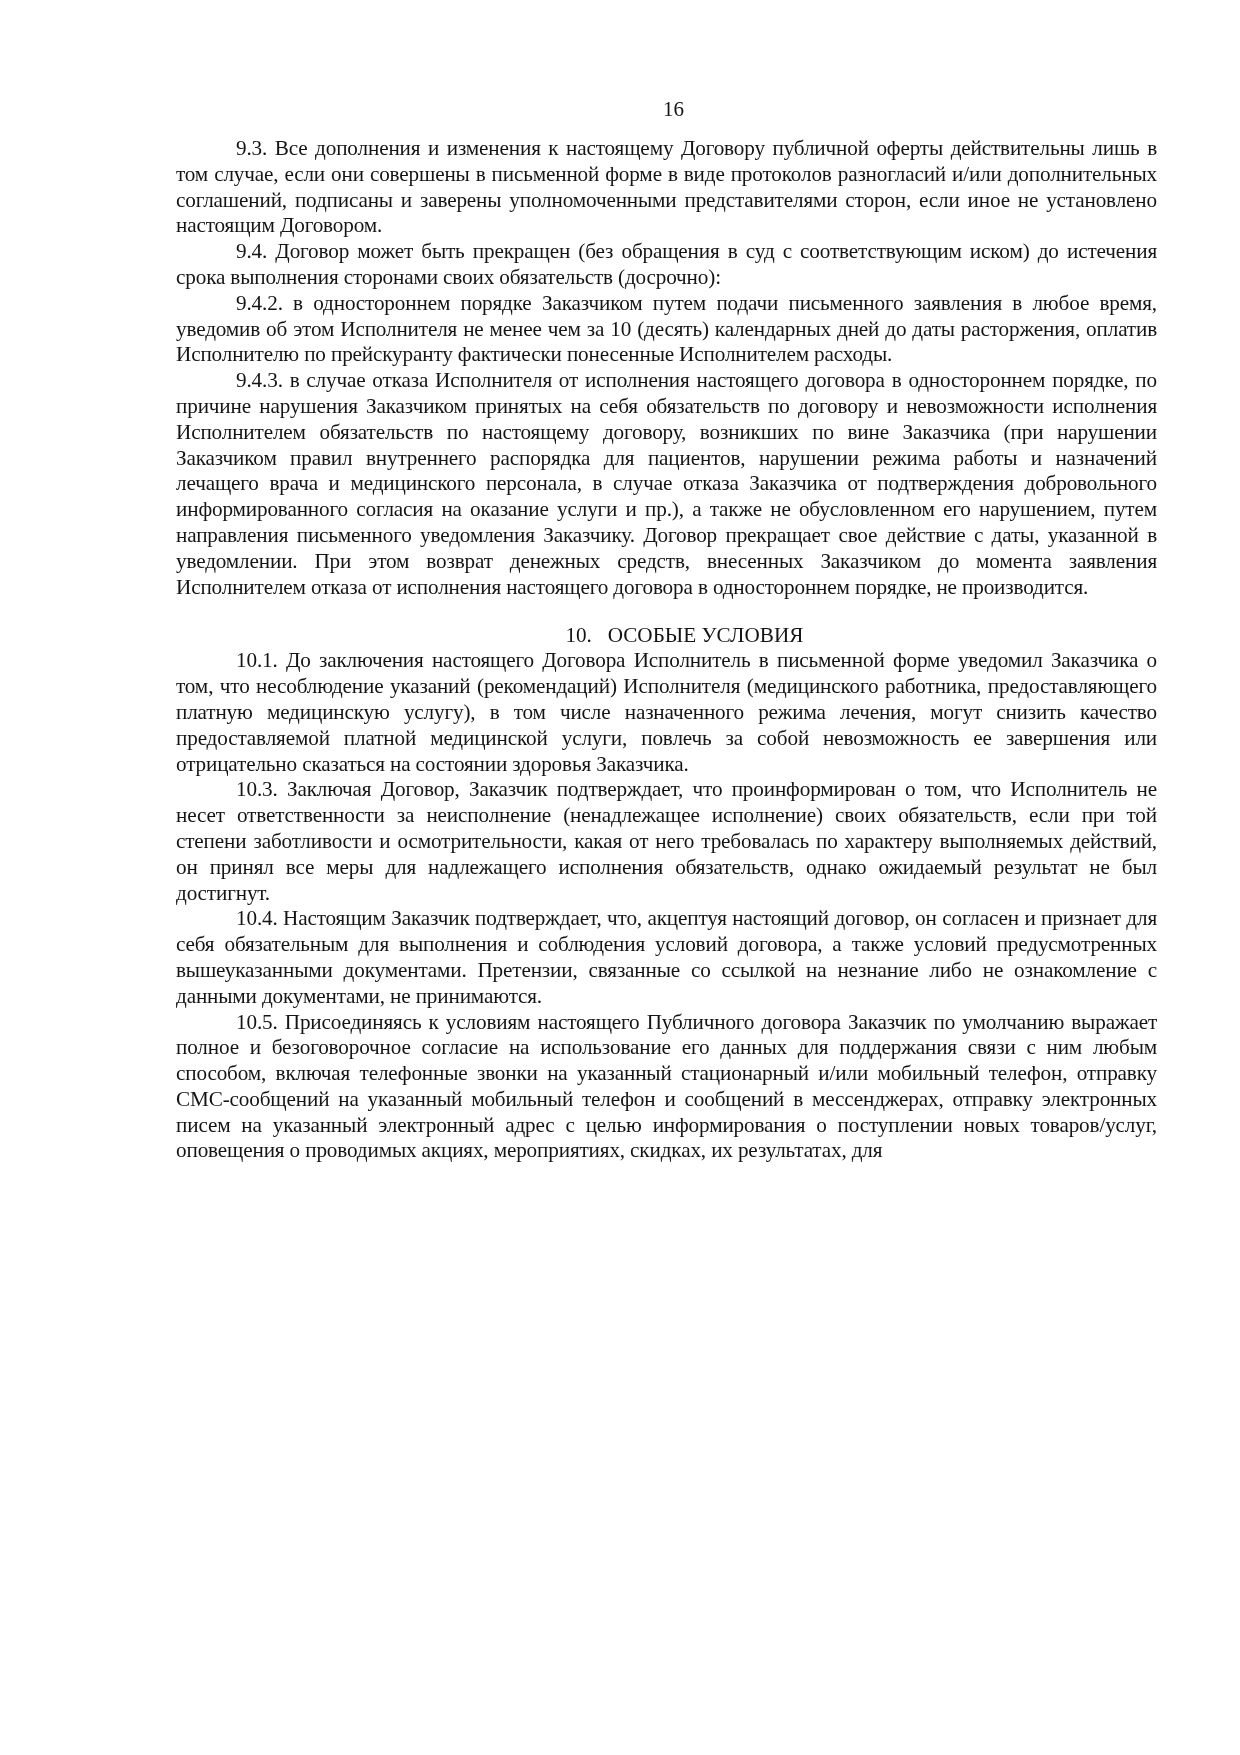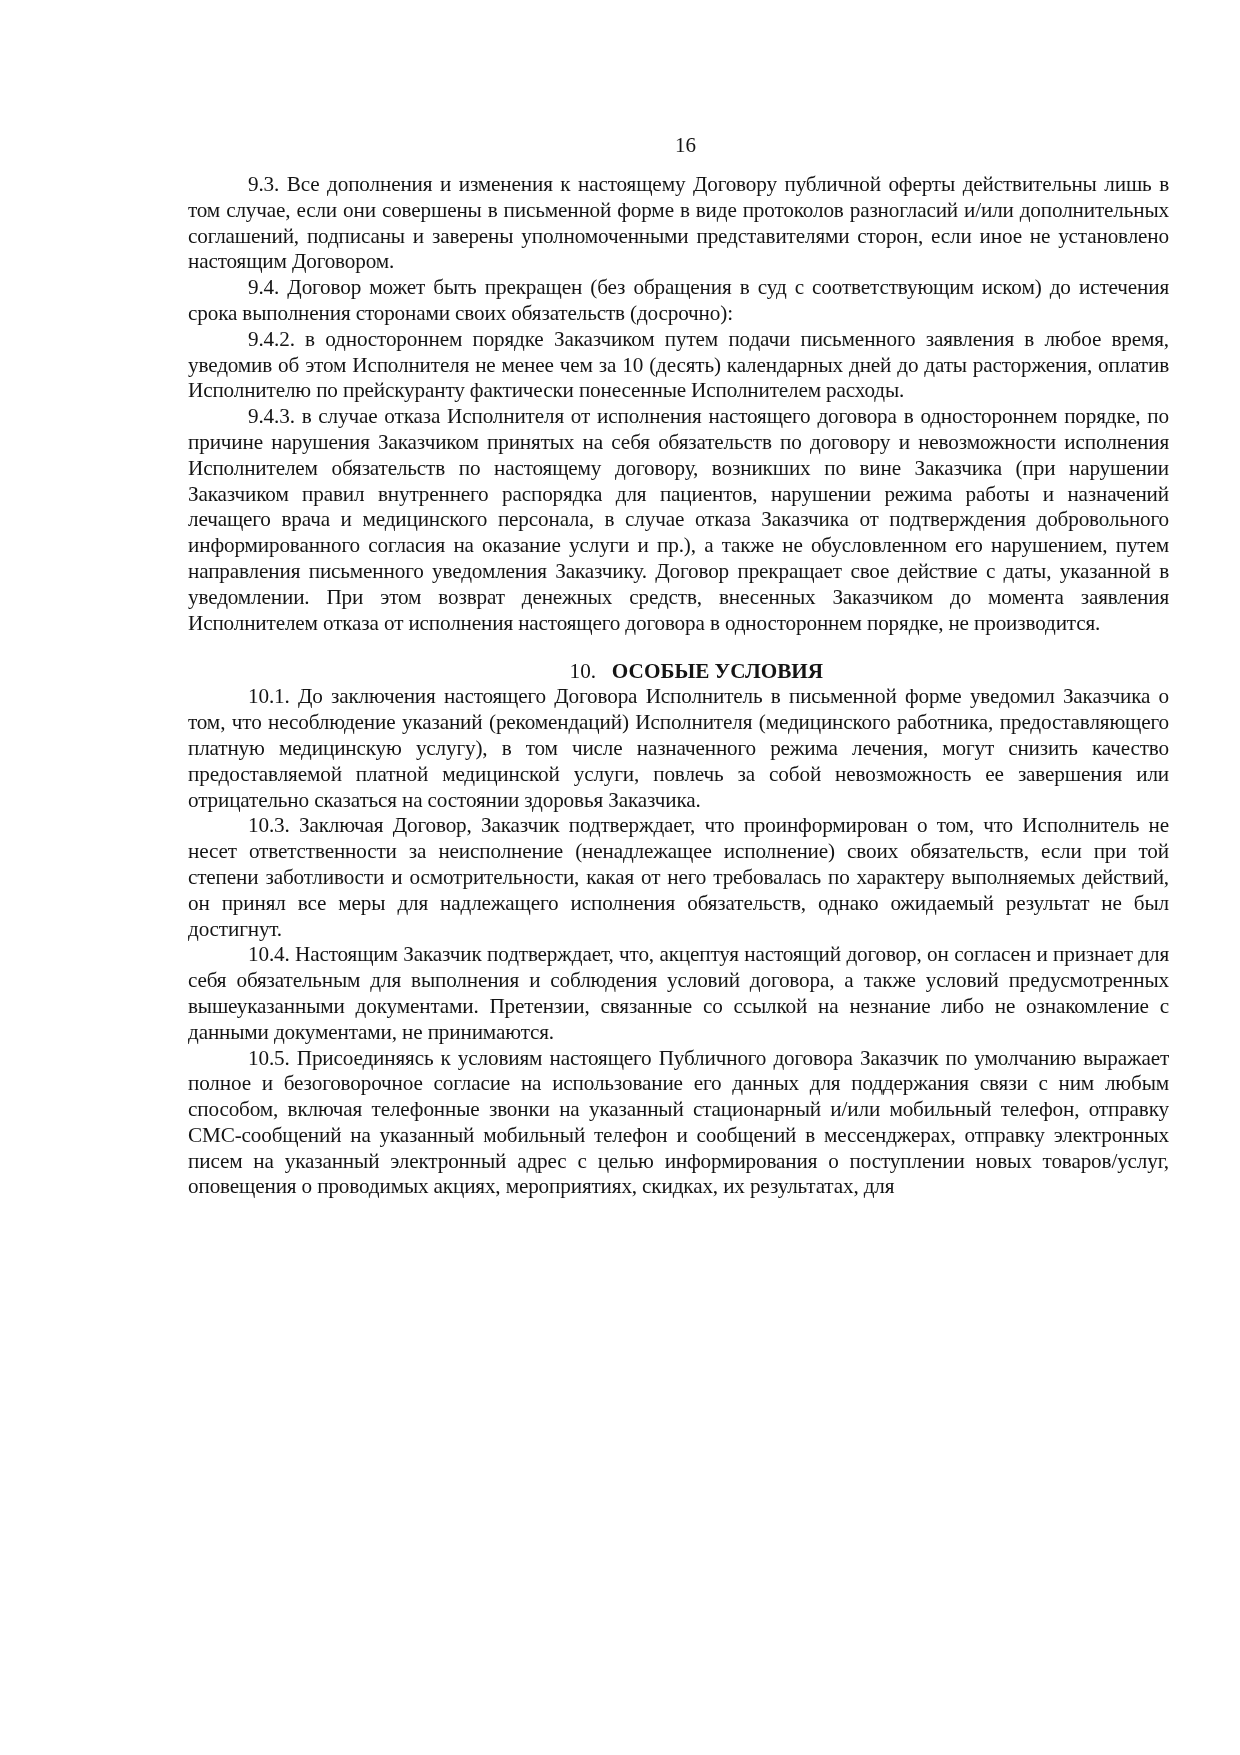--- a/index.html
+++ b/index.html
@@ -10,24 +10,23 @@
     body {
       width: 1240px;
       height: 1755px;
       position: relative;
       overflow: hidden;
       font-family: "Liberation Serif", "DejaVu Serif", serif;
       color: #141414;
     }
     .page {
       position: absolute;
-      left: 188px;
+      left: 176px;
       top: 96px;
       width: 981px;
-      margin-top: 36px;
     }
     .page-number {
       text-align: center;
       font-size: 21px;
       line-height: 26px;
       margin: 0 0 14px 0;
       padding-left: 14px;
     }
     .para {
       font-size: 21.2px;
@@ -43,21 +42,21 @@
       text-align: center;
       margin: 22px 0 0 0;
       padding-left: 20px;
     }
     .section-heading .num {
       display: inline-block;
       width: 58px;
       text-align: center;
     }
     .section-heading .title {
-      font-weight: bold;
+      font-weight: normal;
     }
   </style>
 </head>
 <body>
 
 <div class="page">
   <div class="page-number">16</div>
 
   <p class="para">9.3. Все дополнения и изменения к настоящему Договору публичной оферты действительны лишь в том случае, если они совершены в письменной форме в виде протоколов разногласий и/или дополнительных соглашений, подписаны и заверены уполномоченными представителями сторон, если иное не установлено настоящим Договором.</p>
   <p class="para">9.4.  Договор может быть прекращен (без обращения в суд с соответствующим иском) до истечения срока выполнения сторонами своих обязательств (досрочно):</p>

